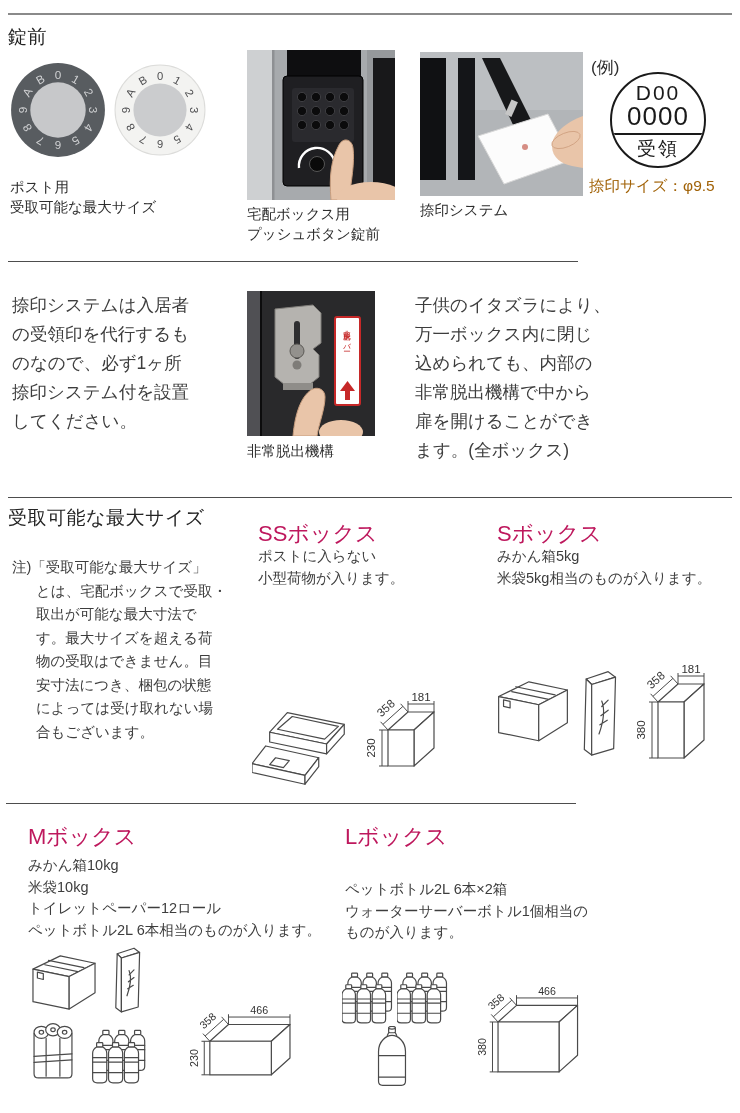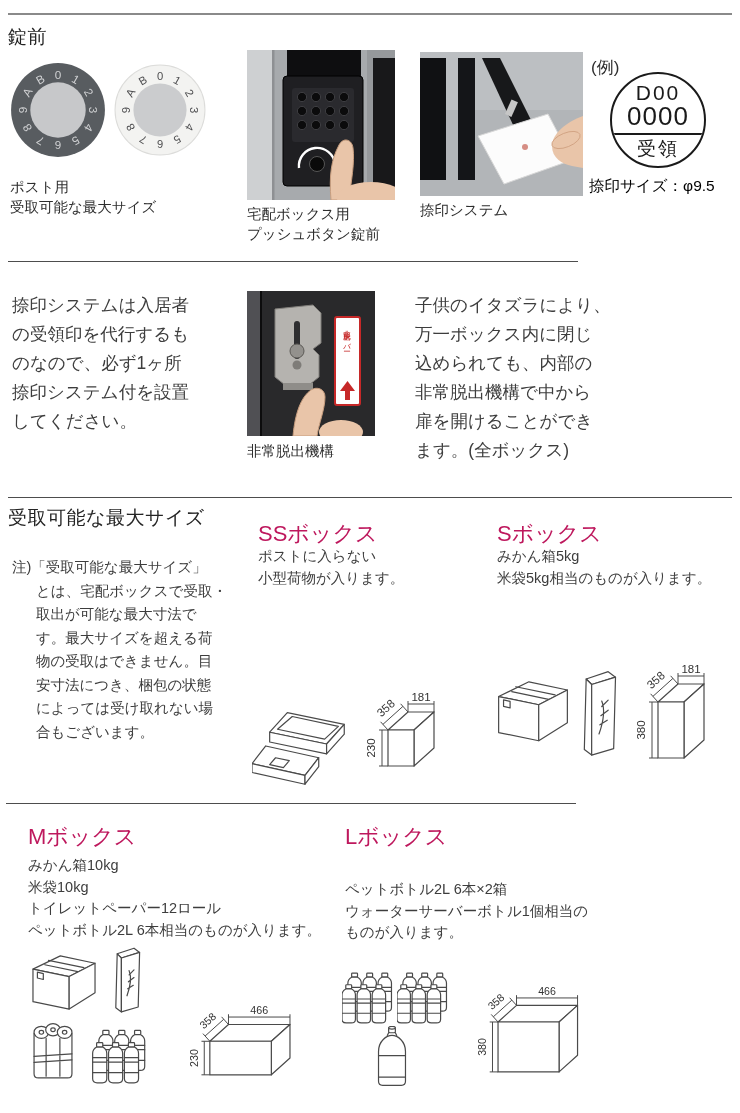--- a/index.html
+++ b/index.html
@@ -9,21 +9,21 @@
   .rule{position:absolute;background:#4d4d4d;height:1px;}
   .rule-top{height:2px;background:#8a8a8a;}
   .h2{position:absolute;font-size:19px;font-weight:normal;color:#252525;letter-spacing:0.5px;}
   .cap{position:absolute;font-size:14.5px;line-height:20px;color:#2e2e2e;}
   .bodytext{position:absolute;font-size:17.5px;line-height:29px;color:#3d3d3d;}
   .note{position:absolute;font-size:14.5px;line-height:23.5px;color:#3d3d3d;}
   .note .rest{margin-left:24px;}
   .bxh{position:absolute;font-size:22px;color:#be185d;text-align:right;}
   .bxd{position:absolute;font-size:14.5px;line-height:21.5px;color:#3d3d3d;}
   .exlabel{position:absolute;font-size:17px;color:#2e2e2e;}
-  .sizenote{position:absolute;font-size:15.5px;color:#000000;}
+  .sizenote{position:absolute;font-size:15.5px;color:#a16207;}
 
   
   .stamp-circle{position:absolute;width:92px;height:92px;border:2.5px solid #1a1a1a;border-radius:50%;
     overflow:hidden;background:#fff;}
   .stamp-circle .sc{position:absolute;width:100%;text-align:center;color:#1a1a1a;}
   .sc-l1{top:7px;font-size:21px;letter-spacing:2px;}
   .sc-l2{top:27px;font-size:26px;letter-spacing:1px;}
   .sc-div{position:absolute;left:-4px;right:-4px;top:59px;height:2px;background:#1a1a1a;}
   .sc-l3{top:62px;font-size:19px;letter-spacing:2px;}
 

